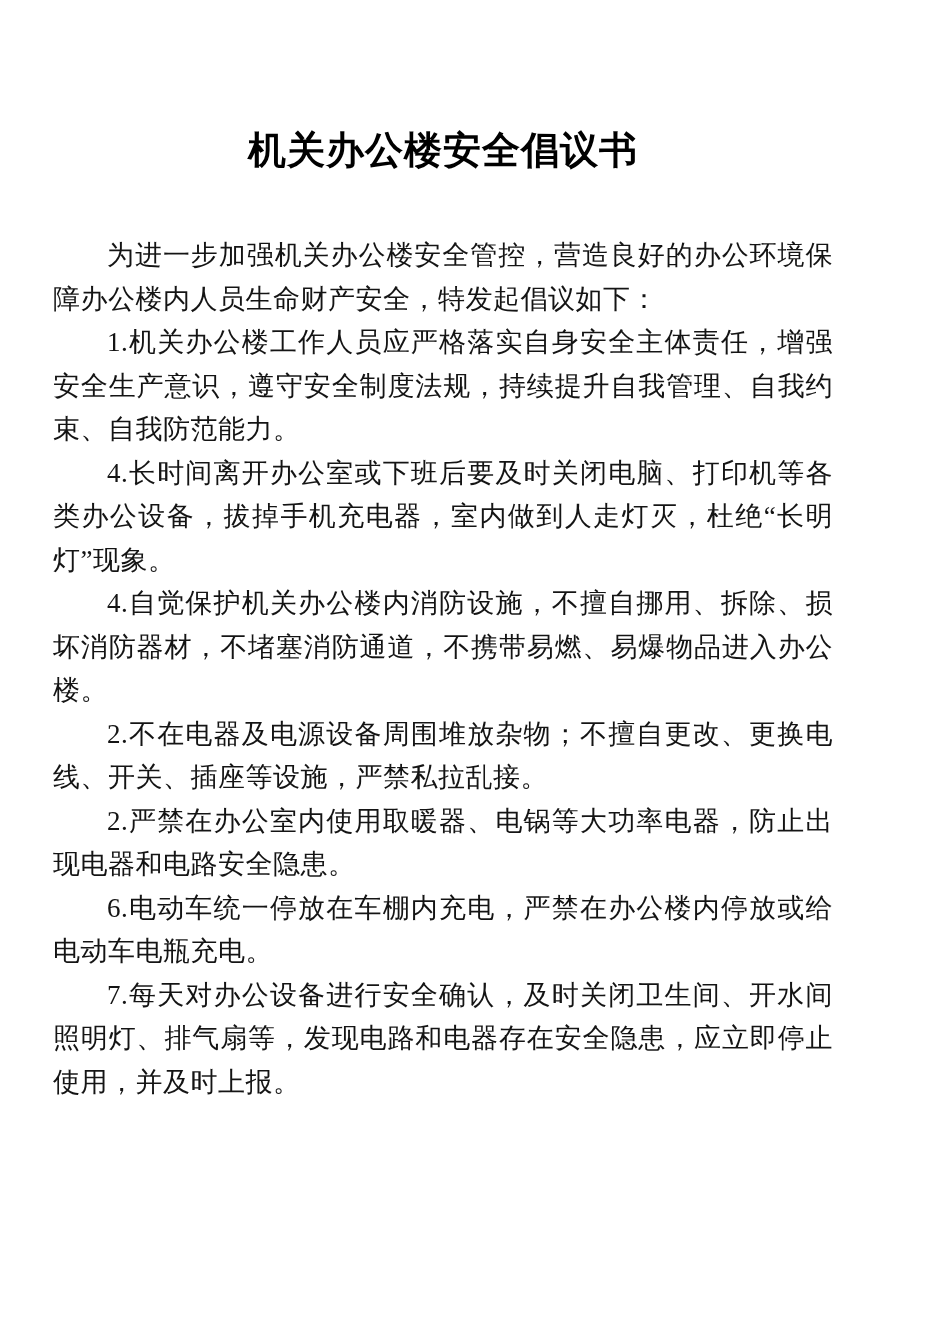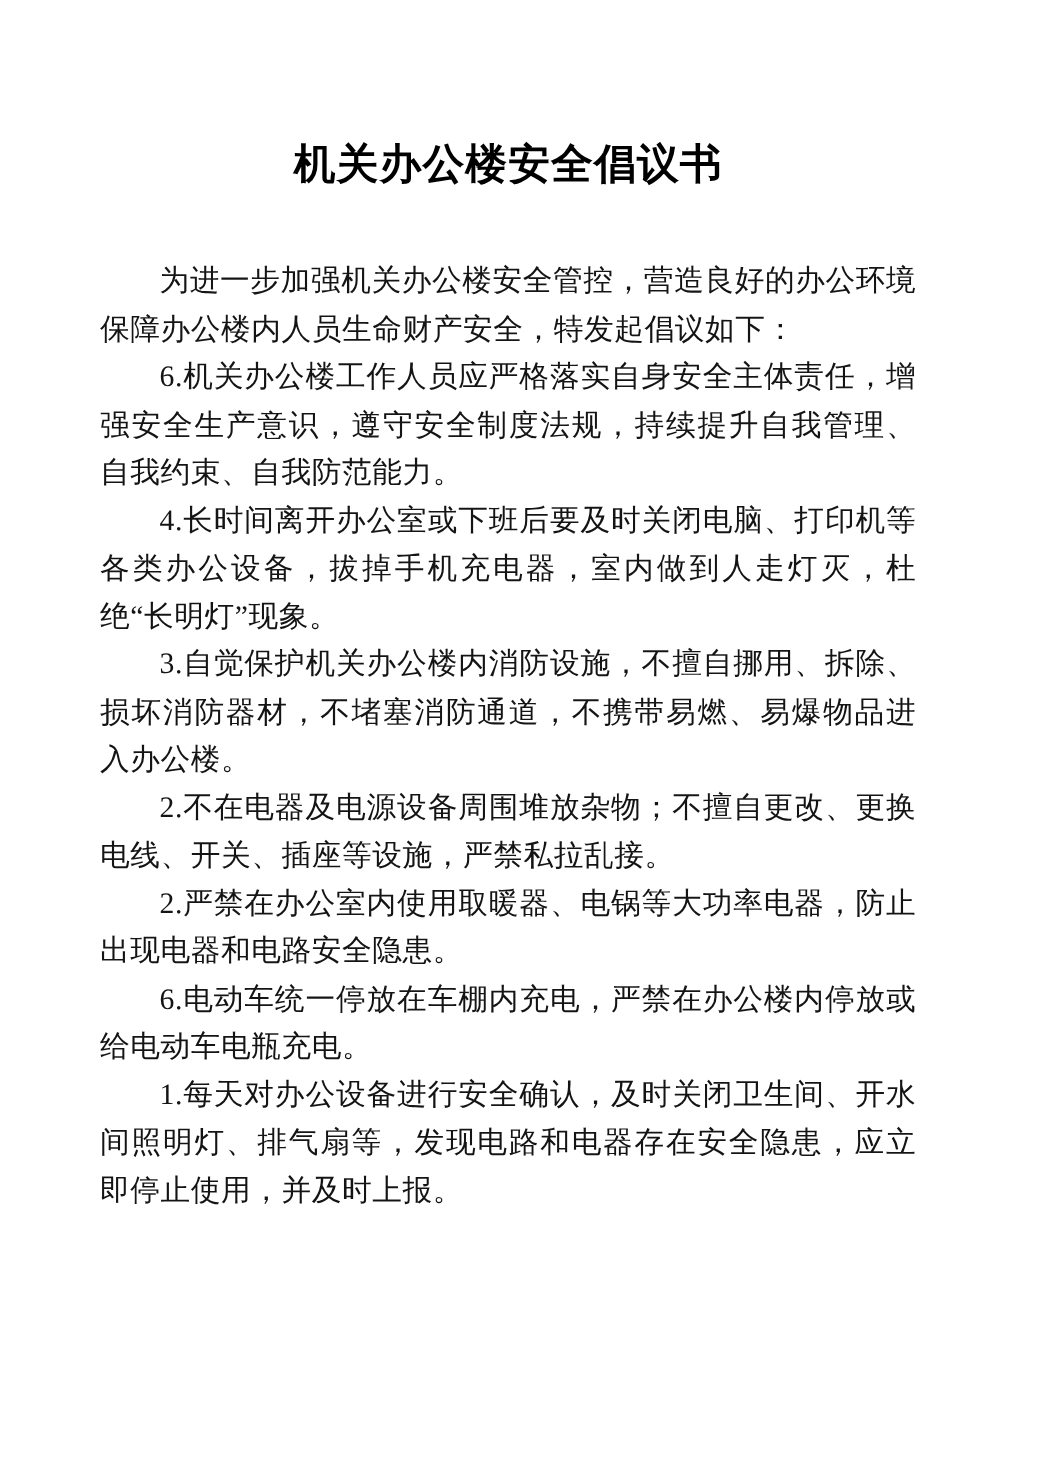--- a/index.html
+++ b/index.html
@@ -11,21 +11,21 @@
     width: 950px;
     height: 1344px;
     overflow: hidden;
     position: relative;
   }
   .page {
     width: 950px;
     height: 1344px;
     background: #ffffff;
     box-sizing: border-box;
-    padding: 126px 117px 0 91px;
+    padding: 126px 117px 0 53px;
     color: #111111;
   }
   .doc-title {
     font-family: "Liberation Serif", "DejaVu Serif", serif;
     font-weight: bold;
     font-size: 38px;
     line-height: 48px;
     text-align: center;
     color: #000000;
     margin: 0 0 60px 0;
@@ -48,22 +48,22 @@
 </head>
 <body>
 
 <div class="page">
   <h1 class="doc-title">机关办公楼安全倡议书</h1>
 
   <div class="doc-body">
     <p class="body-para">为进一步加强机关办公楼安全管控，营造良好的办公环境保障办公楼内人员生命财产安全，特发起倡议如下：</p>
 
     <div>
-        <p class="body-para">6.机关办公楼工作人员应严格落实自身安全主体责任，增强安全生产意识，遵守安全制度法规，持续提升自我管理、自我约束、自我防范能力。</p>
+        <p class="body-para">1.机关办公楼工作人员应严格落实自身安全主体责任，增强安全生产意识，遵守安全制度法规，持续提升自我管理、自我约束、自我防范能力。</p>
         <p class="body-para">4.长时间离开办公室或下班后要及时关闭电脑、打印机等各类办公设备，拔掉手机充电器，室内做到人走灯灭，杜绝“长明灯”现象。</p>
-        <p class="body-para">3.自觉保护机关办公楼内消防设施，不擅自挪用、拆除、损坏消防器材，不堵塞消防通道，不携带易燃、易爆物品进入办公楼。</p>
+        <p class="body-para">4.自觉保护机关办公楼内消防设施，不擅自挪用、拆除、损坏消防器材，不堵塞消防通道，不携带易燃、易爆物品进入办公楼。</p>
         <p class="body-para">2.不在电器及电源设备周围堆放杂物；不擅自更改、更换电线、开关、插座等设施，严禁私拉乱接。</p>
         <p class="body-para">2.严禁在办公室内使用取暖器、电锅等大功率电器，防止出现电器和电路安全隐患。</p>
         <p class="body-para">6.电动车统一停放在车棚内充电，严禁在办公楼内停放或给电动车电瓶充电。</p>
-        <p class="body-para">1.每天对办公设备进行安全确认，及时关闭卫生间、开水间照明灯、排气扇等，发现电路和电器存在安全隐患，应立即停止使用，并及时上报。</p>
+        <p class="body-para">7.每天对办公设备进行安全确认，及时关闭卫生间、开水间照明灯、排气扇等，发现电路和电器存在安全隐患，应立即停止使用，并及时上报。</p>
       </div>
   </div>
 </div>
 
 </body></html>

